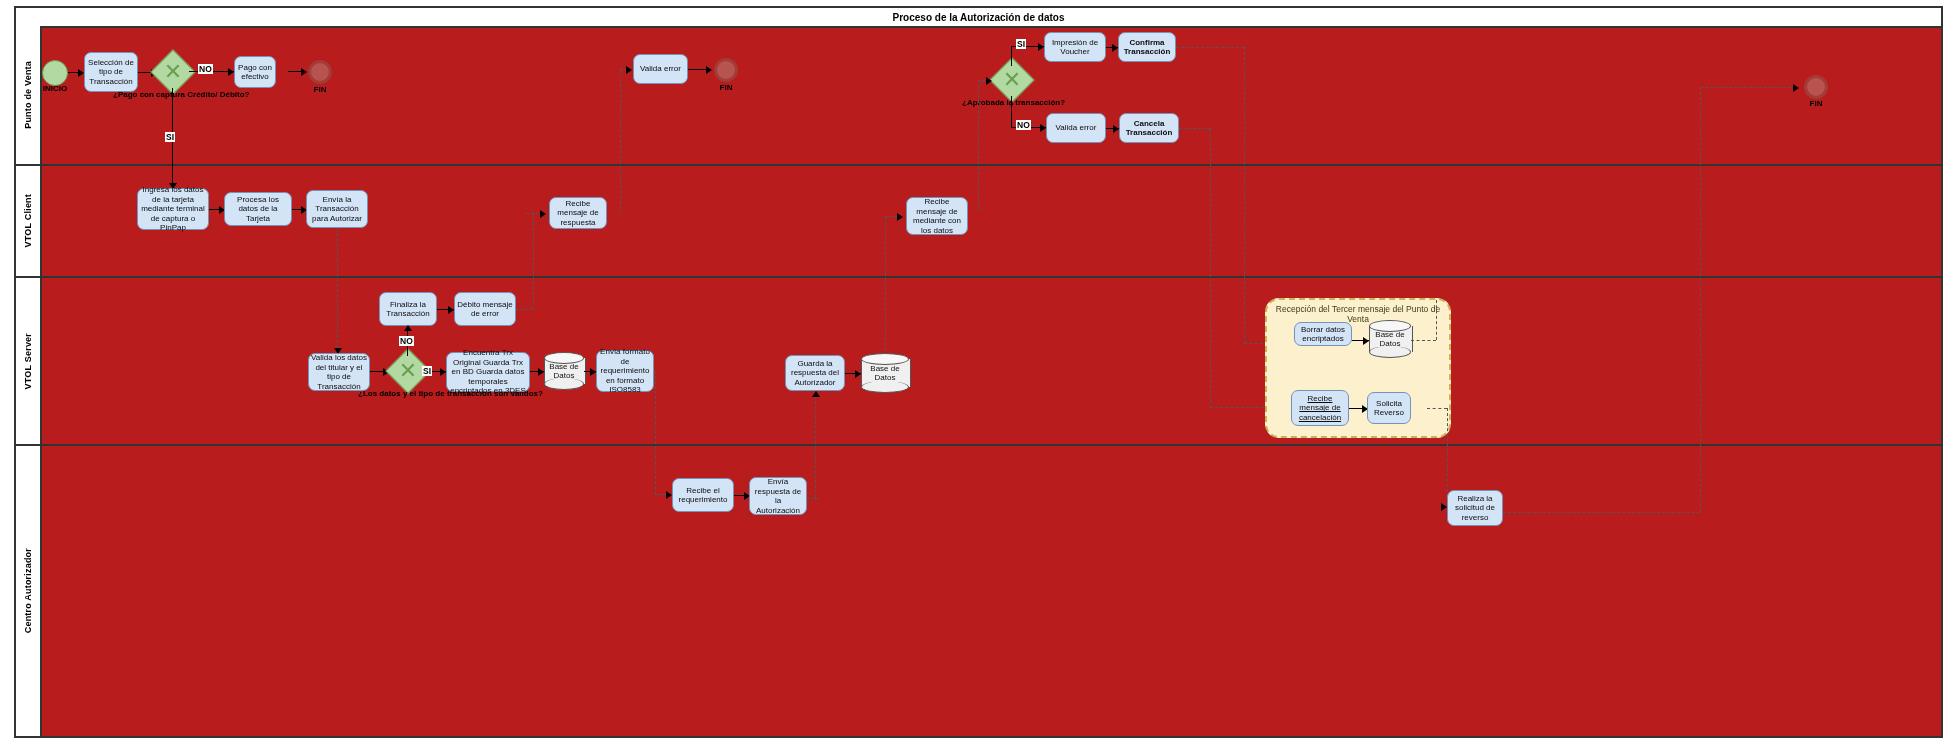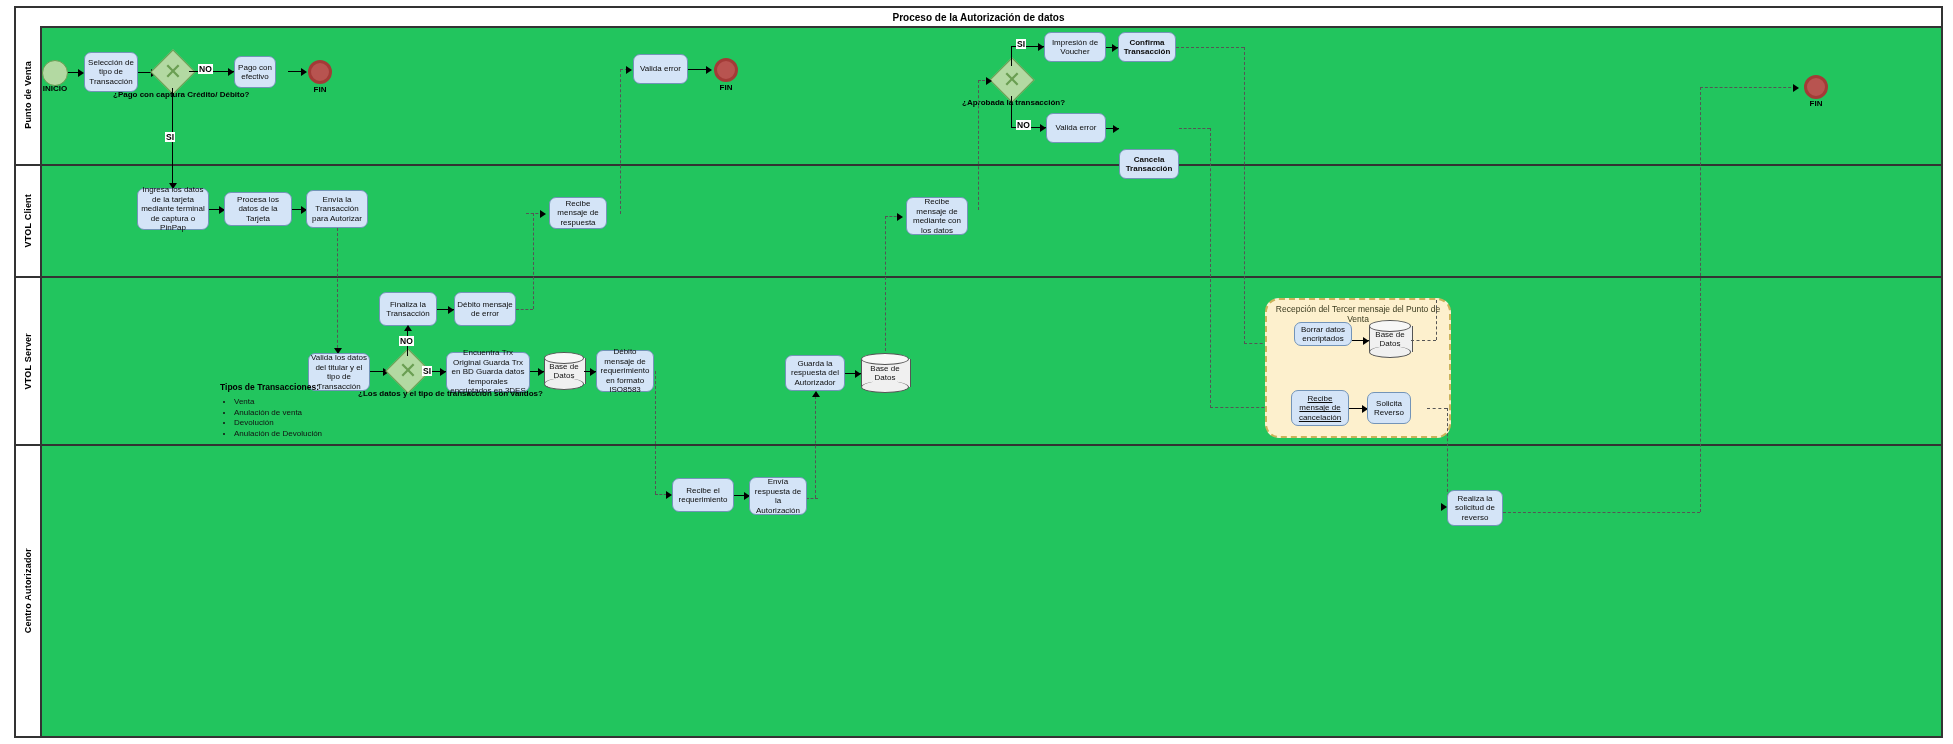--- a/index.html
+++ b/index.html
@@ -1,21 +1,21 @@
 <!DOCTYPE html>
 <html><head>
 <meta charset="utf-8">
 <title>Proceso de la Autorización de datos</title>
 <style>
   html,body{margin:0;padding:0;background:#ffffff;}
   body{font-family:"Liberation Sans","DejaVu Sans",sans-serif;}
   #canvas{position:relative;width:1953px;height:744px;background:#fff;overflow:hidden;}
 
   
-  .pool{position:absolute;border:2px solid #333;box-sizing:border-box;background:#22c55e;}
+  .pool{position:absolute;border:2px solid #333;box-sizing:border-box;background:#b91c1c;}
   .pool-title{position:absolute;left:0;top:0;width:100%;height:20px;
     border-bottom:2px solid #333;box-sizing:border-box;
     display:flex;align-items:center;justify-content:center;
     font-size:10px;font-weight:bold;color:#000;background:#fff;}
   .lane{position:absolute;left:0;box-sizing:border-box;border-bottom:2px solid #333;}
   .lane:last-of-type{border-bottom:none;}
   .lane-label{position:absolute;left:0;top:0;width:26px;height:100%;
     border-right:2px solid #333;box-sizing:border-box;background:#fff;
     display:flex;align-items:center;justify-content:center;}
   .lane-label span{
@@ -178,21 +178,21 @@
   <div class="task bold" style="left:1118px;top:32px;width:58px;height:30px;">Confirma Transacción</div>
 
   <div class="ln v" style="left:1011px;top:96px;height:32px;"></div>
   <div class="ln h" style="left:1011px;top:127px;width:35px;"></div>
   <div class="arrow r" style="left:1040px;top:123.5px;"></div>
   <div class="flowlbl" style="left:1016px;top:120px;">NO</div>
 
   <div class="task" style="left:1046px;top:113px;width:60px;height:30px;">Valida error</div>
   <div class="ln h" style="left:1106px;top:128px;width:13px;"></div>
   <div class="arrow r" style="left:1113px;top:124.5px;"></div>
-  <div class="task bold" style="left:1119px;top:113px;width:60px;height:30px;margin-top:36px;">Cancela Transacción</div>
+  <div class="task bold" style="left:1119px;top:113px;width:60px;height:30px;">Cancela Transacción</div>
 
   <div class="dv" style="left:978px;top:80px;height:130px;"></div>
   <div class="dh" style="left:978px;top:80px;width:11px;"></div>
   <div class="arrow r" style="left:986px;top:76.5px;"></div>
 
   <div class="dh" style="left:1176px;top:47px;width:68px;"></div>
   <div class="dv" style="left:1244px;top:47px;height:297px;"></div>
   <div class="dh" style="left:1244px;top:343px;width:50px;"></div>
   <div class="arrow r" style="left:1288px;top:339.5px;"></div>
 
@@ -267,21 +267,21 @@
   <div class="db" style="left:544px;top:352px;width:40px;height:38px;">
     <div class="body"></div>
     <div class="top"></div>
     <div class="bot"></div>
     <div class="txt">Base de Datos</div>
   </div>
 
   <div class="ln h" style="left:584px;top:371px;width:12px;"></div>
   <div class="arrow r" style="left:590px;top:367.5px;"></div>
 
-  <div class="task" style="left:596px;top:350px;width:58px;height:42px;">Débito mensaje de requerimiento en formato ISO8583</div>
+  <div class="task" style="left:596px;top:350px;width:58px;height:42px;">Envía formato de requerimiento en formato ISO8583</div>
 
   <div class="dv" style="left:655px;top:371px;height:123px;"></div>
   <div class="dh" style="left:655px;top:494px;width:16px;"></div>
   <div class="arrow r" style="left:666px;top:490.5px;"></div>
 
   <div class="task" style="left:785px;top:355px;width:60px;height:36px;">Guarda la respuesta del Autorizador</div>
 
   <div class="ln h" style="left:845px;top:373px;width:16px;"></div>
   <div class="arrow r" style="left:855px;top:369.5px;"></div>
 
@@ -316,29 +316,20 @@
   <div class="arrow r" style="left:1362px;top:404.5px;"></div>
   <div class="task" style="left:1367px;top:392px;width:44px;height:32px;">Solicita Reverso</div>
 
   <div class="dh" style="left:1411px;top:340px;width:25px;"></div>
   <div class="dv" style="left:1436px;top:300px;height:40px;"></div>
 
   <div class="dh" style="left:1427px;top:408px;width:20px;"></div>
   <div class="dv" style="left:1447px;top:408px;height:99px;"></div>
   <div class="dh" style="left:1447px;top:506px;width:10px;"></div>
 
-  <div class="note" style="left:220px;top:382px;width:130px;">
-    <div class="note-title">Tipos de Transacciones:</div>
-    <ul>
-      <li>Venta</li>
-      <li>Anulación de venta</li>
-      <li>Devolución</li>
-      <li>Anulación de Devolución</li>
-    </ul>
-  </div>
 
   <div class="task" style="left:672px;top:478px;width:62px;height:34px;">Recibe el requerimiento</div>
   <div class="ln h" style="left:734px;top:495px;width:15px;"></div>
   <div class="arrow r" style="left:744px;top:491.5px;"></div>
   <div class="task" style="left:749px;top:477px;width:58px;height:38px;">Envía respuesta de la Autorización</div>
 
   <div class="task" style="left:1447px;top:490px;width:56px;height:36px;">Realiza la solicitud de reverso</div>
   <div class="arrow r" style="left:1441px;top:502.5px;"></div>
 
   <div class="dh" style="left:1503px;top:512px;width:197px;"></div>

